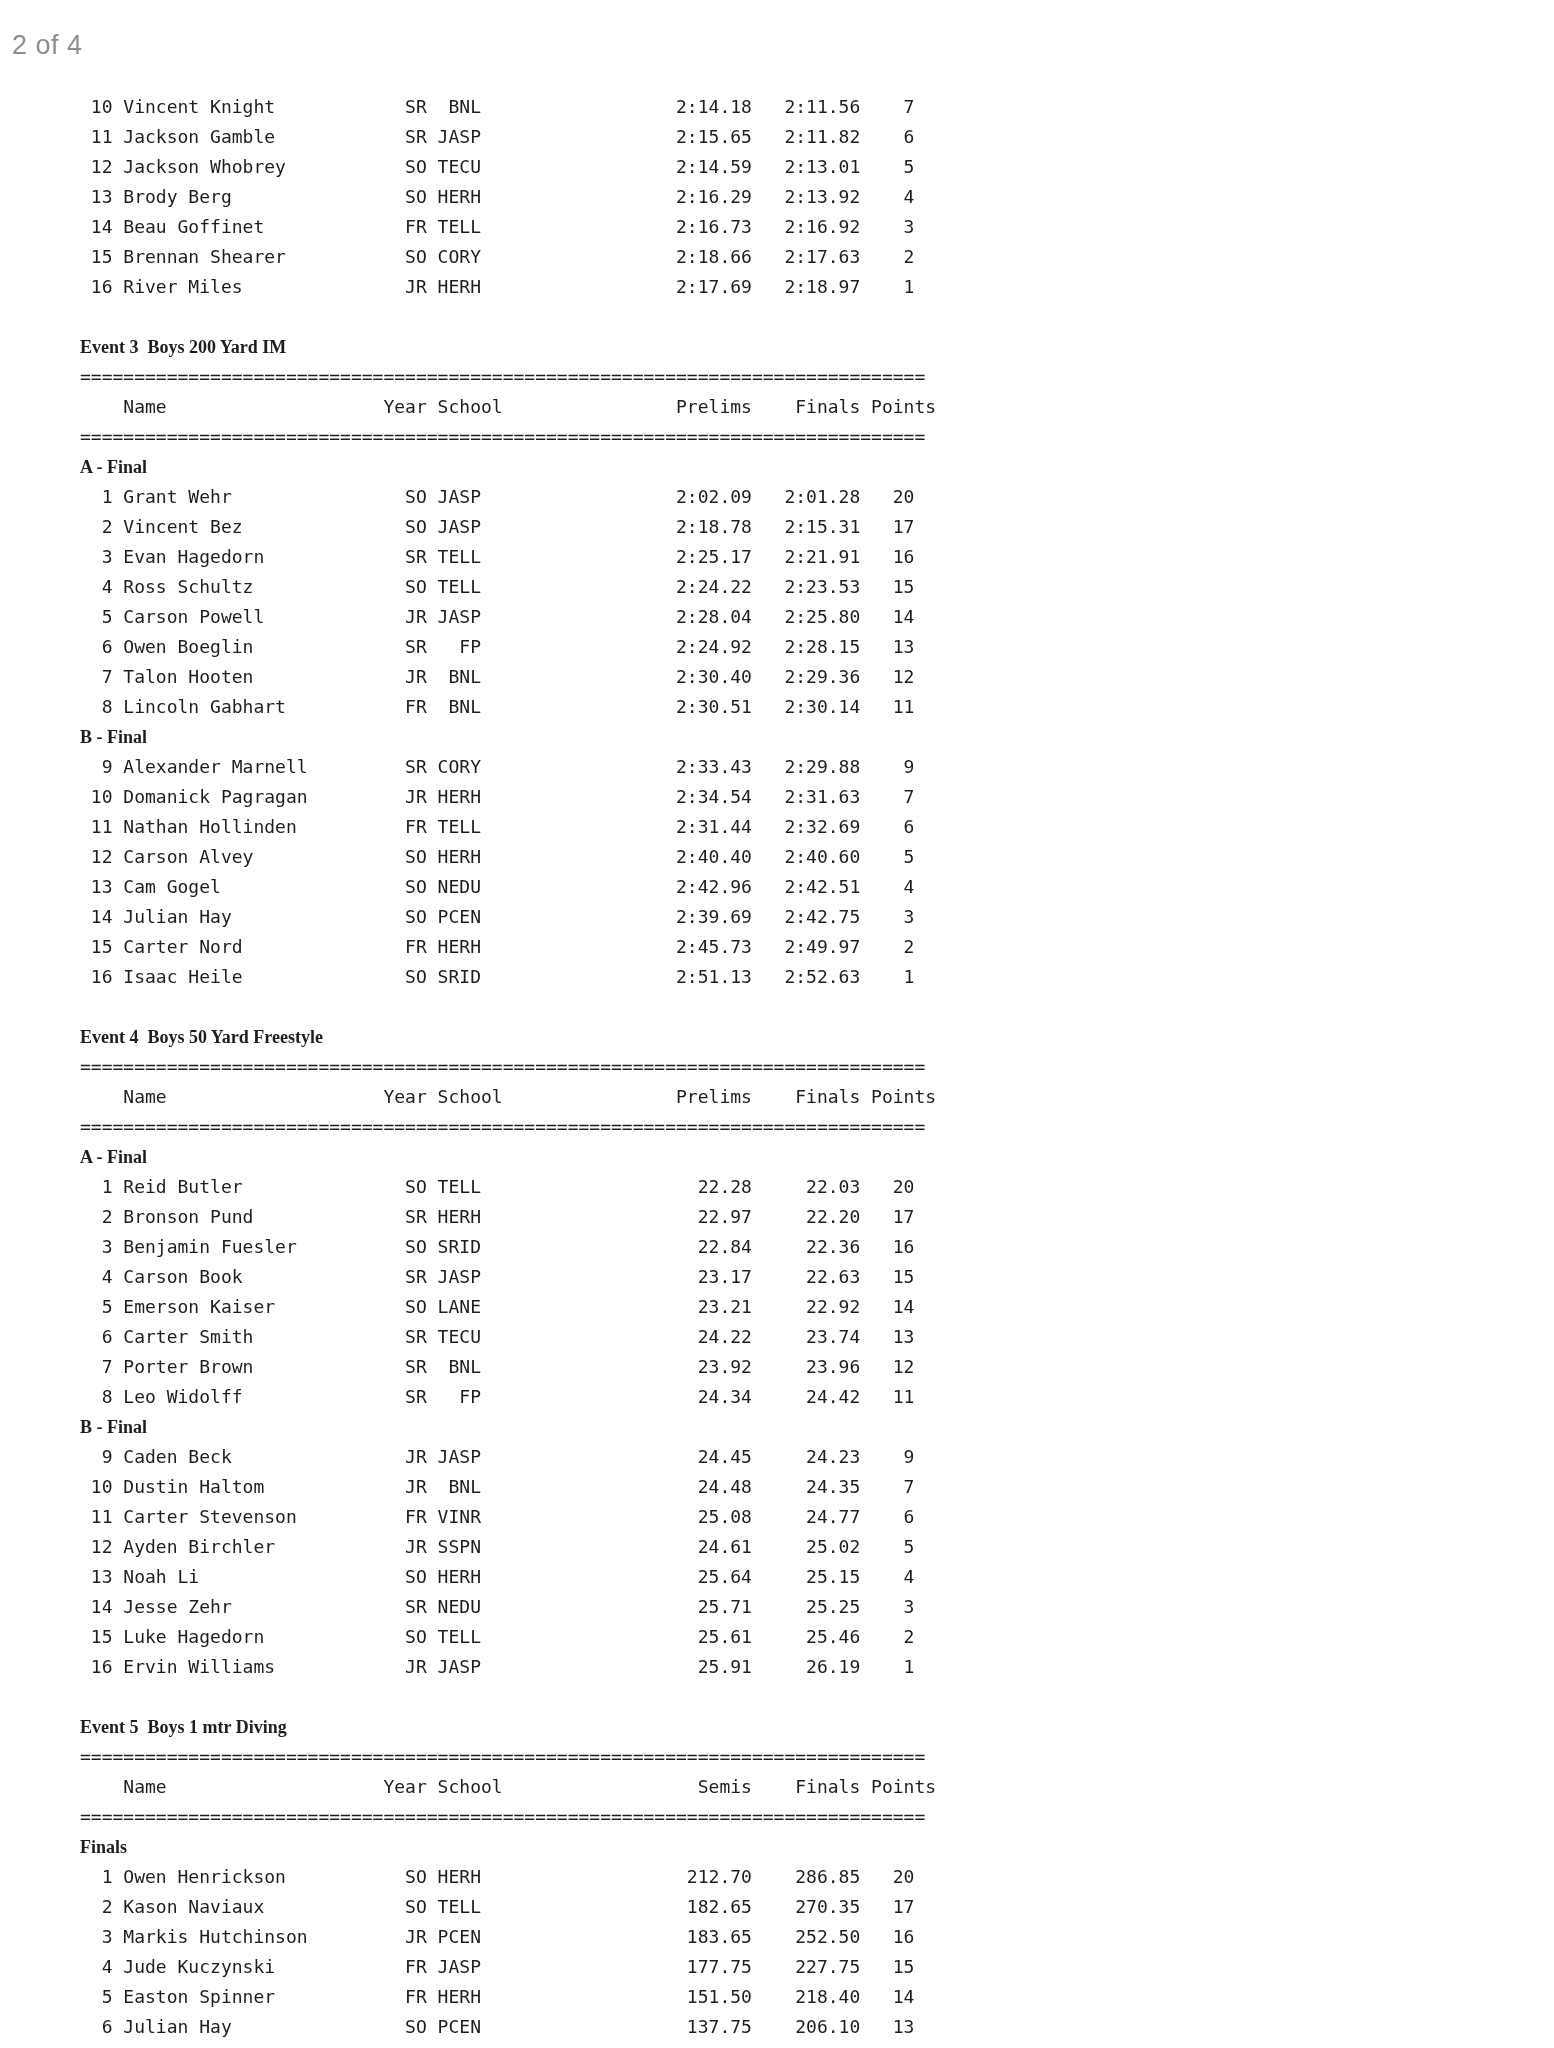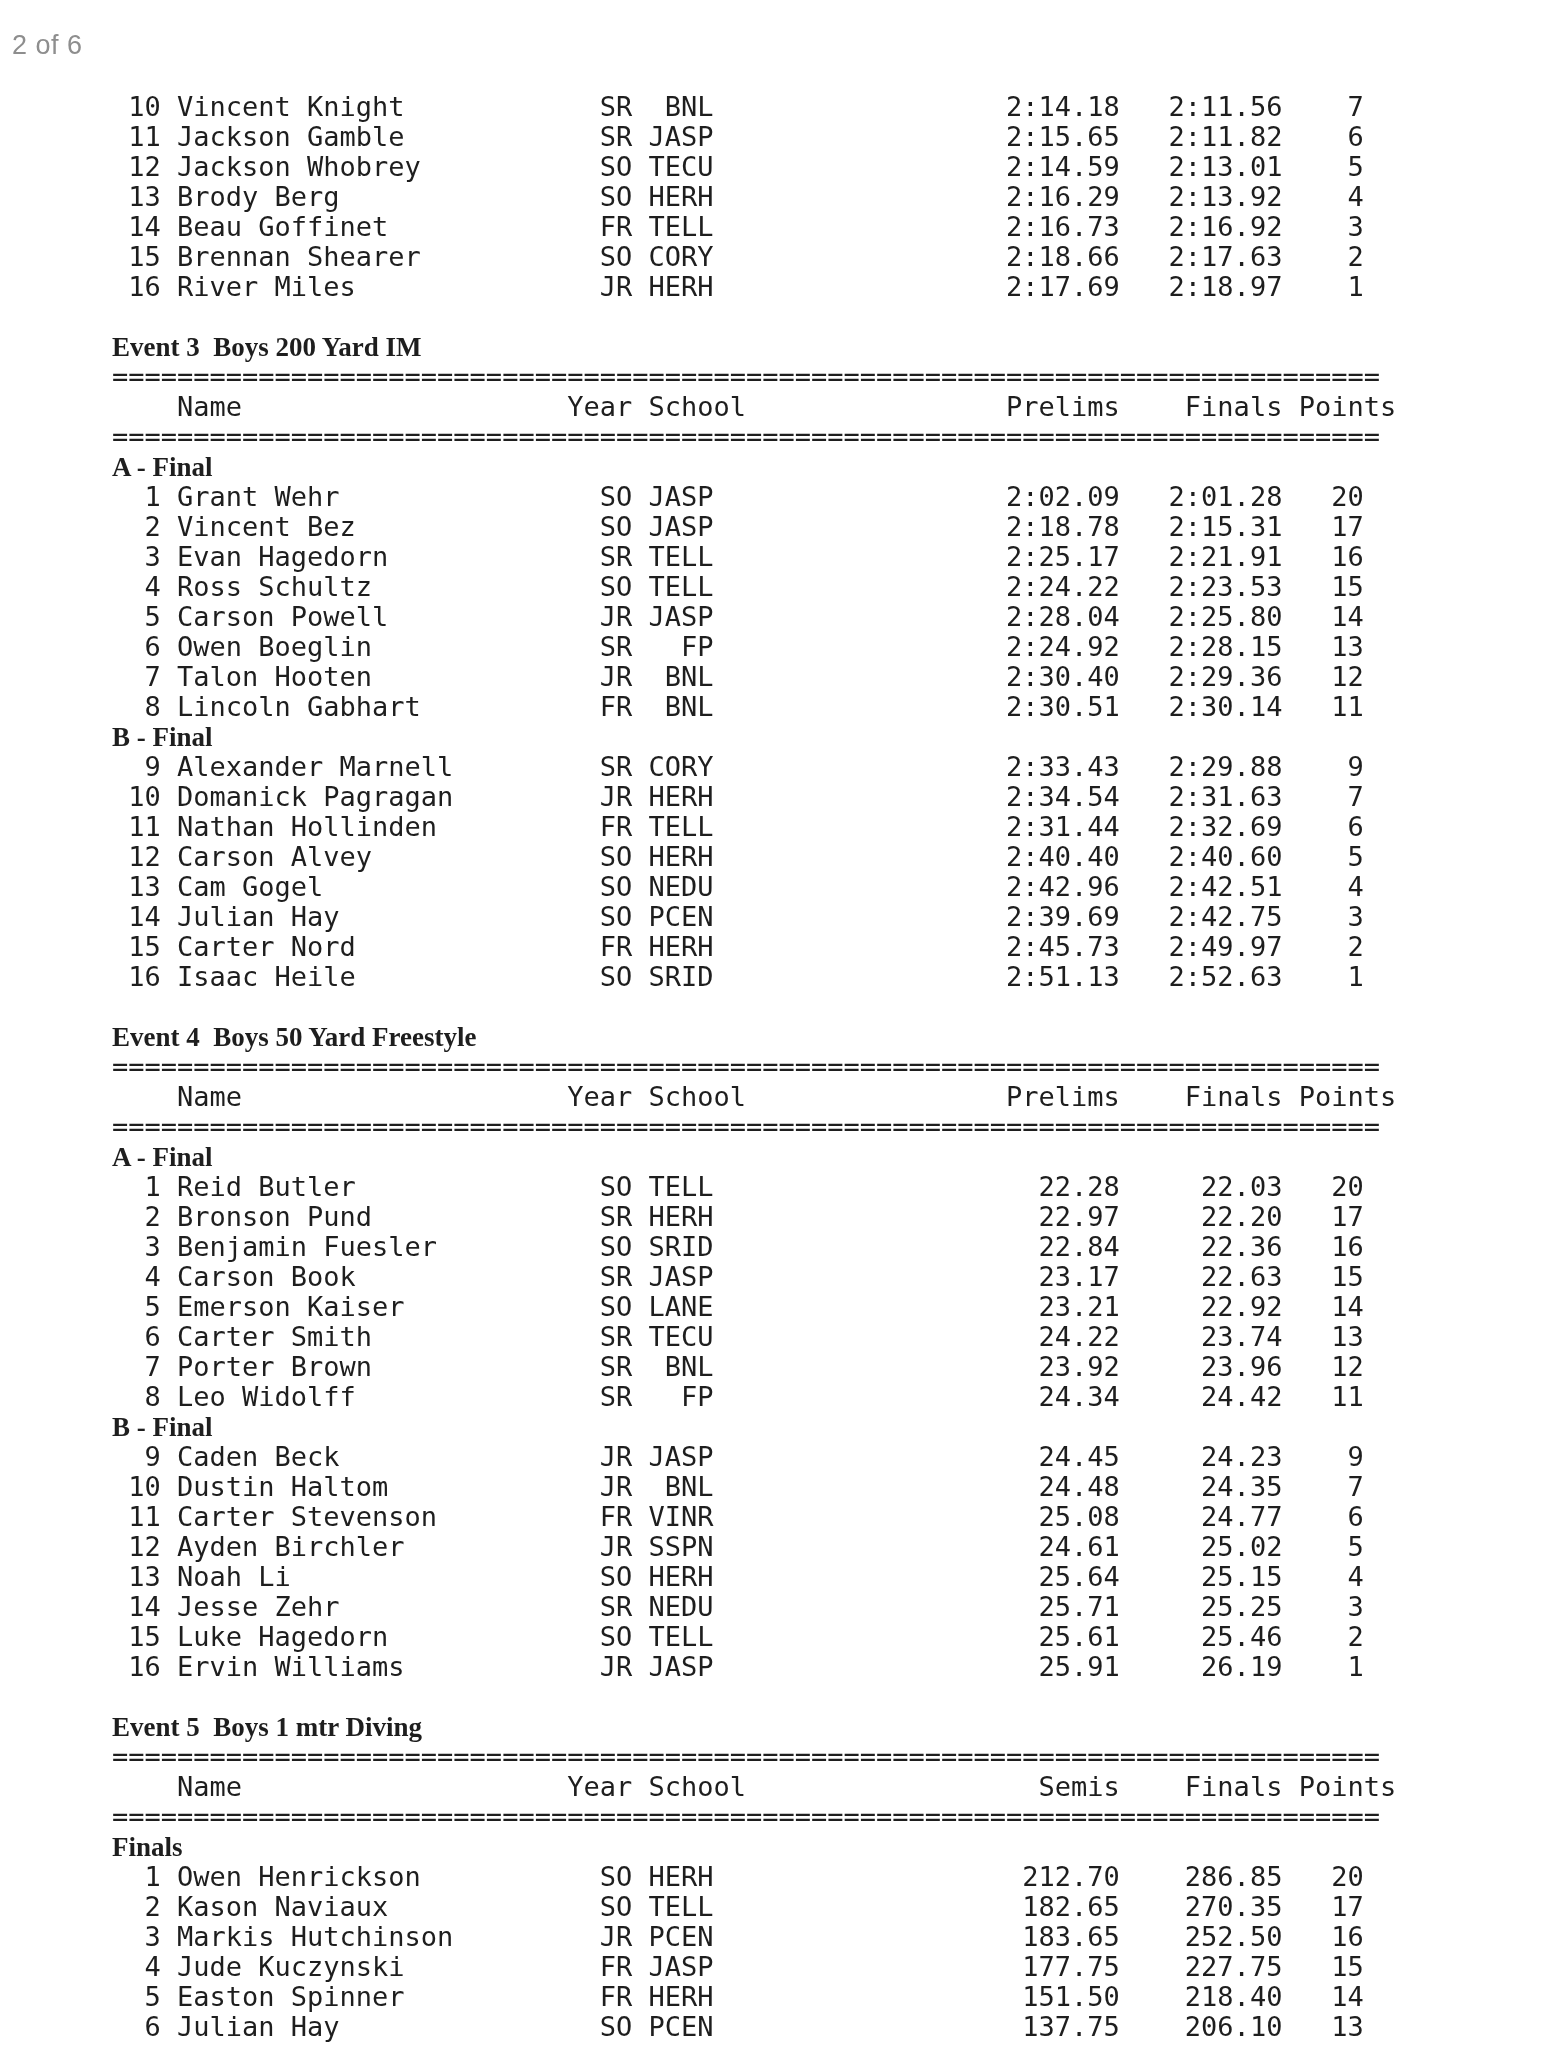--- a/index.html
+++ b/index.html
@@ -2,24 +2,24 @@
 <html><head>
 <meta charset="utf-8">
 <style>
   html,body{margin:0;padding:0;background:#ffffff;}
   body{width:1554px;height:2048px;position:relative;overflow:hidden;
        font-family:"DejaVu Sans Mono","Liberation Mono",monospace;color:#1e1e1e;}
   .page-indicator{position:absolute;left:12px;top:30px;
        font-family:"Liberation Sans","DejaVu Sans",sans-serif;
        font-size:27px;color:#8e8e8e;letter-spacing:0.5px;}
   .doc{position:absolute;left:80px;top:92px;
-       font-size:27px;line-height:30px;white-space:pre;margin-left:32px;}
+       font-size:18px;line-height:30px;white-space:pre;}
   .ln{height:30px;white-space:pre;}
   .b{font-weight:bold;font-family:Liberation Serif, serif;}
 </style>
 </head>
 <body>
 
 <div class="page-indicator">
-  <span>2 of 6</span>
+  <span>2 of 4</span>
 </div>
 
 <div class="doc"><div class="ln"> 10 Vincent Knight            SR  BNL                  2:14.18   2:11.56    7</div><div class="ln"> 11 Jackson Gamble            SR JASP                  2:15.65   2:11.82    6</div><div class="ln"> 12 Jackson Whobrey           SO TECU                  2:14.59   2:13.01    5</div><div class="ln"> 13 Brody Berg                SO HERH                  2:16.29   2:13.92    4</div><div class="ln"> 14 Beau Goffinet             FR TELL                  2:16.73   2:16.92    3</div><div class="ln"> 15 Brennan Shearer           SO CORY                  2:18.66   2:17.63    2</div><div class="ln"> 16 River Miles               JR HERH                  2:17.69   2:18.97    1</div><div class="ln"></div><div class="ln b">Event 3  Boys 200 Yard IM</div><div class="ln">==============================================================================</div><div class="ln">    Name                    Year School                Prelims    Finals Points</div><div class="ln">==============================================================================</div><div class="ln b">A - Final</div><div class="ln">  1 Grant Wehr                SO JASP                  2:02.09   2:01.28   20</div><div class="ln">  2 Vincent Bez               SO JASP                  2:18.78   2:15.31   17</div><div class="ln">  3 Evan Hagedorn             SR TELL                  2:25.17   2:21.91   16</div><div class="ln">  4 Ross Schultz              SO TELL                  2:24.22   2:23.53   15</div><div class="ln">  5 Carson Powell             JR JASP                  2:28.04   2:25.80   14</div><div class="ln">  6 Owen Boeglin              SR   FP                  2:24.92   2:28.15   13</div><div class="ln">  7 Talon Hooten              JR  BNL                  2:30.40   2:29.36   12</div><div class="ln">  8 Lincoln Gabhart           FR  BNL                  2:30.51   2:30.14   11</div><div class="ln b">B - Final</div><div class="ln">  9 Alexander Marnell         SR CORY                  2:33.43   2:29.88    9</div><div class="ln"> 10 Domanick Pagragan         JR HERH                  2:34.54   2:31.63    7</div><div class="ln"> 11 Nathan Hollinden          FR TELL                  2:31.44   2:32.69    6</div><div class="ln"> 12 Carson Alvey              SO HERH                  2:40.40   2:40.60    5</div><div class="ln"> 13 Cam Gogel                 SO NEDU                  2:42.96   2:42.51    4</div><div class="ln"> 14 Julian Hay                SO PCEN                  2:39.69   2:42.75    3</div><div class="ln"> 15 Carter Nord               FR HERH                  2:45.73   2:49.97    2</div><div class="ln"> 16 Isaac Heile               SO SRID                  2:51.13   2:52.63    1</div><div class="ln"></div><div class="ln b">Event 4  Boys 50 Yard Freestyle</div><div class="ln">==============================================================================</div><div class="ln">    Name                    Year School                Prelims    Finals Points</div><div class="ln">==============================================================================</div><div class="ln b">A - Final</div><div class="ln">  1 Reid Butler               SO TELL                    22.28     22.03   20</div><div class="ln">  2 Bronson Pund              SR HERH                    22.97     22.20   17</div><div class="ln">  3 Benjamin Fuesler          SO SRID                    22.84     22.36   16</div><div class="ln">  4 Carson Book               SR JASP                    23.17     22.63   15</div><div class="ln">  5 Emerson Kaiser            SO LANE                    23.21     22.92   14</div><div class="ln">  6 Carter Smith              SR TECU                    24.22     23.74   13</div><div class="ln">  7 Porter Brown              SR  BNL                    23.92     23.96   12</div><div class="ln">  8 Leo Widolff               SR   FP                    24.34     24.42   11</div><div class="ln b">B - Final</div><div class="ln">  9 Caden Beck                JR JASP                    24.45     24.23    9</div><div class="ln"> 10 Dustin Haltom             JR  BNL                    24.48     24.35    7</div><div class="ln"> 11 Carter Stevenson          FR VINR                    25.08     24.77    6</div><div class="ln"> 12 Ayden Birchler            JR SSPN                    24.61     25.02    5</div><div class="ln"> 13 Noah Li                   SO HERH                    25.64     25.15    4</div><div class="ln"> 14 Jesse Zehr                SR NEDU                    25.71     25.25    3</div><div class="ln"> 15 Luke Hagedorn             SO TELL                    25.61     25.46    2</div><div class="ln"> 16 Ervin Williams            JR JASP                    25.91     26.19    1</div><div class="ln"></div><div class="ln b">Event 5  Boys 1 mtr Diving</div><div class="ln">==============================================================================</div><div class="ln">    Name                    Year School                  Semis    Finals Points</div><div class="ln">==============================================================================</div><div class="ln b">Finals</div><div class="ln">  1 Owen Henrickson           SO HERH                   212.70    286.85   20</div><div class="ln">  2 Kason Naviaux             SO TELL                   182.65    270.35   17</div><div class="ln">  3 Markis Hutchinson         JR PCEN                   183.65    252.50   16</div><div class="ln">  4 Jude Kuczynski            FR JASP                   177.75    227.75   15</div><div class="ln">  5 Easton Spinner            FR HERH                   151.50    218.40   14</div><div class="ln">  6 Julian Hay                SO PCEN                   137.75    206.10   13</div></div>
 
 </body></html>

